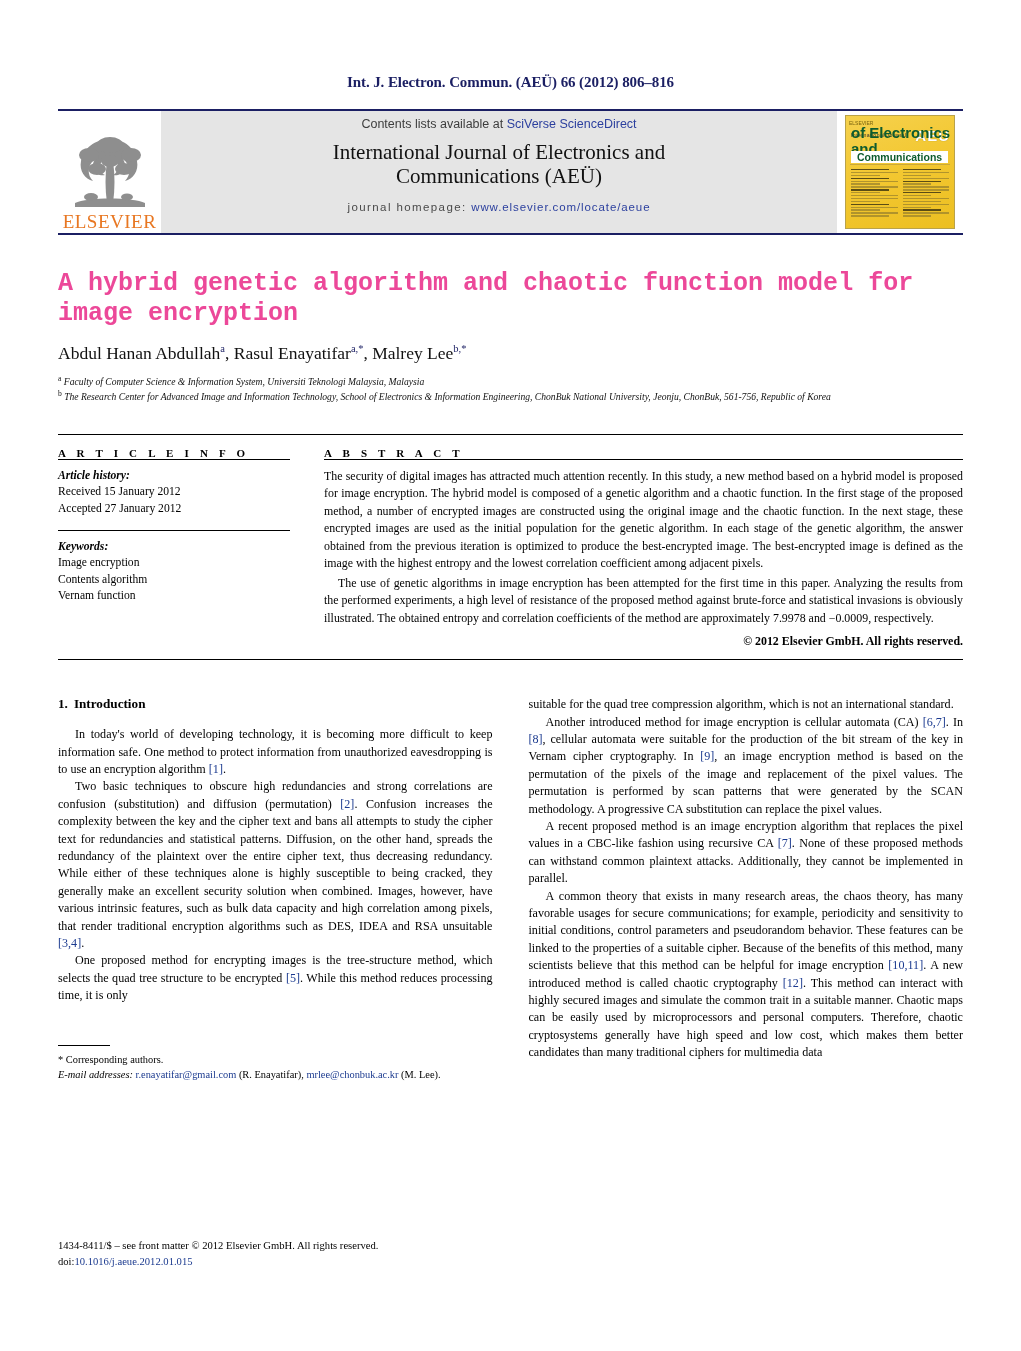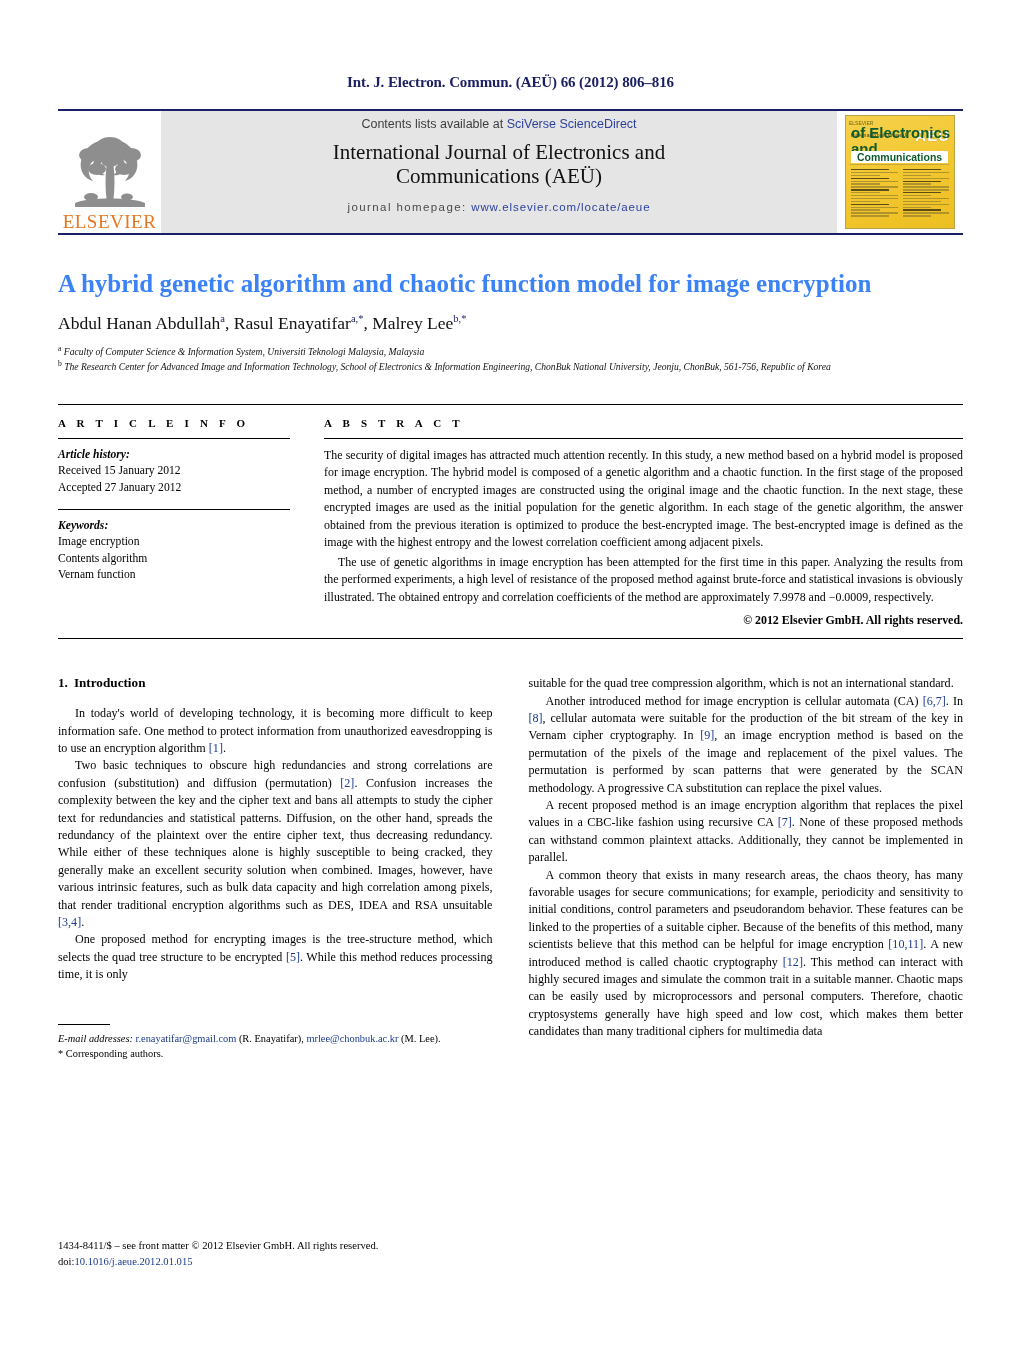--- a/index.html
+++ b/index.html
@@ -129,25 +129,25 @@
   .cov-l { height:1.3px; background:#9b832c; opacity:0.75;}
   .cov-l.sh { width:62%; }
   .cov-l.md { width:82%; }
   .cov-l.dk { background:#4a3f12; opacity:0.9;}
   .mast-bottomrule {
     border-bottom: 2.2px solid #1b1f63;
   }
 
   
   .art-title {
-    font-family: Liberation Serif, serif;
+    font-family: Liberation Mono, monospace;
     font-size: 25px;
     line-height: 1.2;
     margin: 34px 0 0 0;
-    color: #3b82f6;
+    color: #ec4899;
   }
   .authors {
     font-family: "Liberation Serif", serif;
     font-size: 17.5px;
     margin-top: 14px;
     color: #111;
   }
   .authors sup { font-size: 10.5px; color:#1b1f63; }
   .affil {
     font-family: "Liberation Serif", serif;
@@ -167,21 +167,20 @@
     display: flex;
     gap: 34px;
   }
   .col-info { flex: 0 0 232px; }
   .col-abs { flex: 1 1 auto; }
   .band-head {
     font-family: "Liberation Serif", serif;
     font-size: 11px;
     font-weight: bold;
     letter-spacing: 4.2px;
-    margin-bottom: 9px;
   }
   .hr-thin { border-top: 1.3px solid #000; margin: 0 0 8px 0; }
   .info-block { font-size: 11.6px; line-height: 1.42; }
   .info-label { font-style: italic; font-weight: bold; }
   .info-sep { border-top: 1.1px solid #000; margin: 13px 0 8px 0; }
   .abs-p {
     font-size: 11.9px;
     line-height: 1.47;
     text-align: justify;
     margin: 0 0 0 0;
@@ -388,25 +387,25 @@
       </div>
 
       <p class="para"><span>In today's world of developing technology, it is becoming more difficult to keep information safe. One method to protect information from unauthorized eavesdropping is to use an encryption algorithm </span><span class="ref">[1]</span><span>.</span></p>
 
       <p class="para"><span>Two basic techniques to obscure high redundancies and strong correlations are confusion (substitution) and diffusion (permutation) </span><span class="ref">[2]</span><span>. Confusion increases the complexity between the key and the cipher text and bans all attempts to study the cipher text for redundancies and statistical patterns. Diffusion, on the other hand, spreads the redundancy of the plaintext over the entire cipher text, thus decreasing redundancy. While either of these techniques alone is highly susceptible to being cracked, they generally make an excellent security solution when combined. Images, however, have various intrinsic features, such as bulk data capacity and high correlation among pixels, that render traditional encryption algorithms such as DES, IDEA and RSA unsuitable </span><span class="ref">[3,4]</span><span>.</span></p>
 
       <p class="para"><span>One proposed method for encrypting images is the tree-structure method, which selects the quad tree structure to be encrypted </span><span class="ref">[5]</span><span>. While this method reduces processing time, it is only</span></p>
 
       <div class="footnote">
         <div class="fn-rule"></div>
+        <div class="fn-line">* Corresponding authors.</div>
         <div class="fn-line">
           <span class="fn-em">E-mail addresses:</span>
           <span class="mail">r.enayatifar@gmail.com</span><span> (R. Enayatifar), </span><span class="mail">mrlee@chonbuk.ac.kr</span><span> (M. Lee).</span>
         </div>
-        <div class="fn-line">* Corresponding authors.</div>
       </div>
     </div>
 
     <div class="bcol">
       <p class="para cont">suitable for the quad tree compression algorithm, which is not an international standard.</p>
 
       <p class="para"><span>Another introduced method for image encryption is cellular automata (CA) </span><span class="ref">[6,7]</span><span>. In </span><span class="ref">[8]</span><span>, cellular automata were suitable for the production of the bit stream of the key in Vernam cipher cryptography. In </span><span class="ref">[9]</span><span>, an image encryption method is based on the permutation of the pixels of the image and replacement of the pixel values. The permutation is performed by scan patterns that were generated by the SCAN methodology. A progressive CA substitution can replace the pixel values.</span></p>
 
       <p class="para"><span>A recent proposed method is an image encryption algorithm that replaces the pixel values in a CBC-like fashion using recursive CA </span><span class="ref">[7]</span><span>. None of these proposed methods can withstand common plaintext attacks. Additionally, they cannot be implemented in parallel.</span></p>
 

